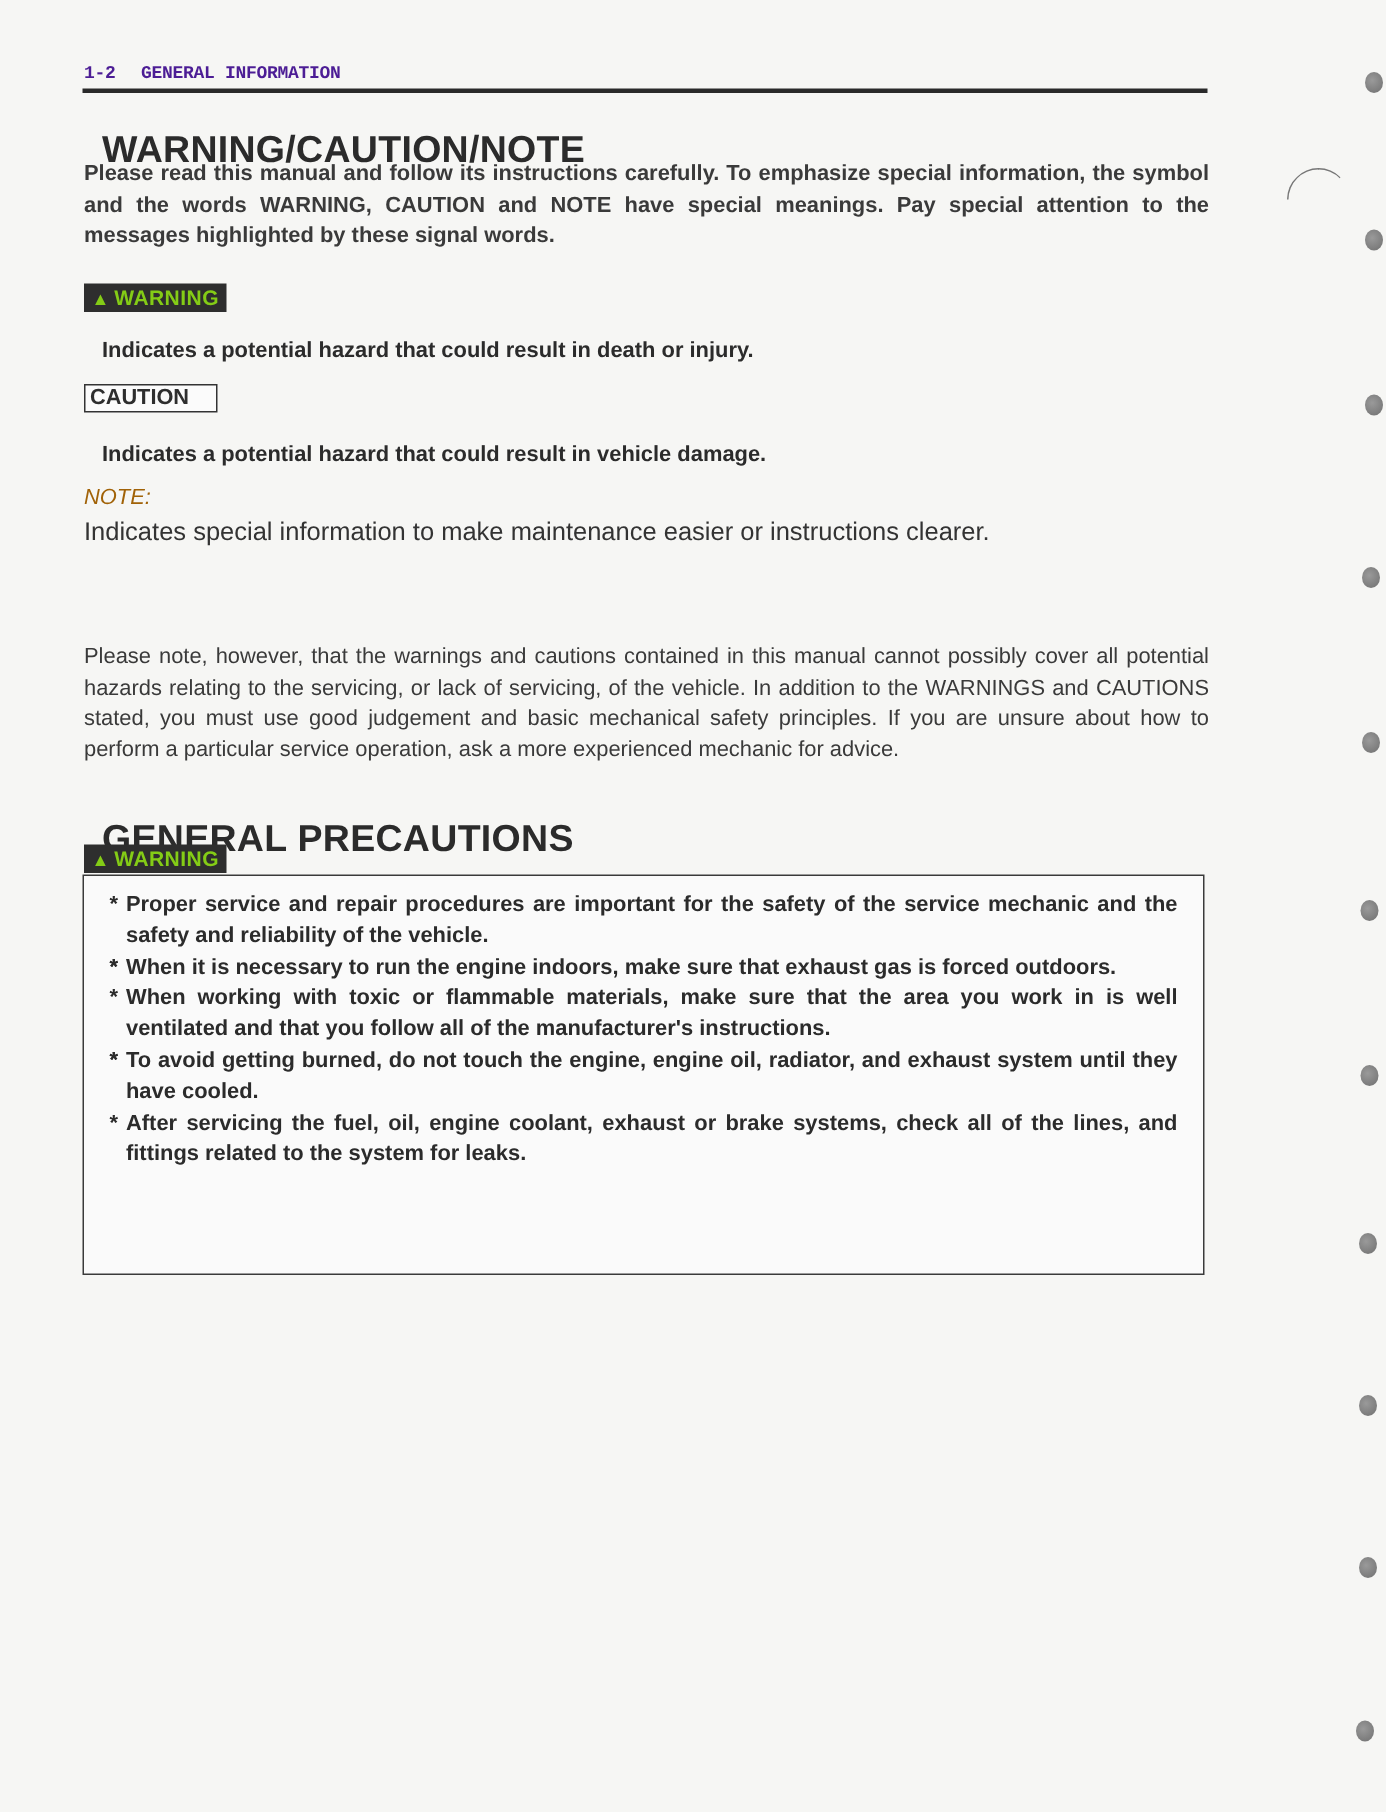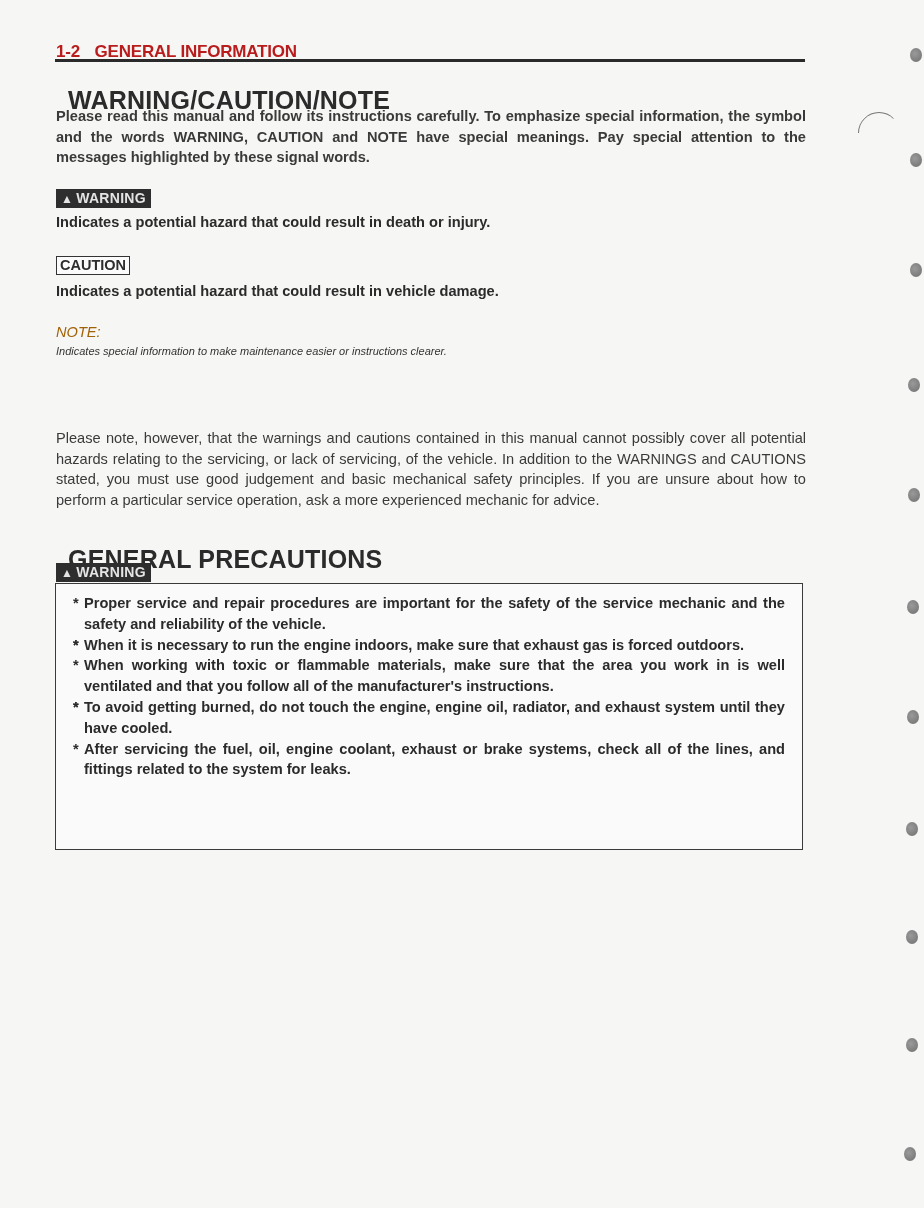--- a/index.html
+++ b/index.html
@@ -4,23 +4,23 @@
   <style>
     html, body { margin: 0; padding: 0; }
     body {
       width: 924px; height: 1208px; position: relative; overflow: hidden;
       background: #f6f6f4;
       font-family: "Liberation Sans", sans-serif;
       color: #2a2a2a;
     }
     .page-header {
       position: absolute; left: 56px; top: 42px; width: 748px;
-      font-family: Liberation Sans, sans-serif;
-      font-weight: bold; font-size: 17px; letter-spacing: -0.2px;
-      color: #b91c1c;
+      font-family: Liberation Mono, monospace;
+      font-weight: bold; font-size: 12px; letter-spacing: -0.2px;
+      color: #4c1d95;
     }
     .page-header .num { margin-right: 10px; }
     .header-rule {
       position: absolute; left: 55px; top: 59px; width: 750px; height: 3px;
       background: #2a2a2a;
     }
     h1.section-title {
       position: absolute; left: 56px; margin: 12px;
       font-size: 25px; font-weight: bold; color: #2b2b2b; letter-spacing: 0.2px;
     }
@@ -28,46 +28,46 @@
     .title2 { top: 533px; }
     .para {
       position: absolute; left: 56px; width: 750px; margin: 0;
       font-size: 14.6px; line-height: 20.5px; color: #3a3a3a;
       text-align: justify;
     }
     .intro { top: 106px; font-weight: bold; }
     .closing { top: 388px; margin-top: 40px; }
     .badge-warning {
       position: absolute; left: 56px;
-      background: #2e2e2e; color: #e5e5e5;
+      background: #2e2e2e; color: #84cc16;
       font-weight: bold; font-size: 14px; line-height: 16px;
       padding: 1px 5px 1px 5px; letter-spacing: 0.3px;
     }
     .badge-warning .tri { font-size: 12px; margin-right: 3px; }
     .bw1 { top: 189px; }
     .bw2 { top: 563px; }
     .badge-caution {
       position: absolute; left: 56px; top: 256px;
       border: 1.5px solid #333; background: #fbfbfb; color: #2e2e2e;
       font-weight: bold; font-size: 14.5px; line-height: 17px;
-      padding: 0 3px 0 3px;
+      padding: 0 18px 0 3px;
     }
     .def {
-      position: absolute; left: 56px; margin: 0;
+      position: absolute; left: 56px; margin: 12px;
       font-weight: bold; font-size: 14.6px; color: #2b2b2b;
     }
     .def-warning { top: 214px; }
     .def-caution { top: 283px; }
     .note-label {
       position: absolute; left: 56px; top: 324px;
       font-style: italic; font-size: 14.6px; color: #a16207;
     }
     .note-text {
       position: absolute; left: 56px; top: 345px;
-      font-style: italic; font-size: 11px; color: #333;
+      font-size: 17px; color: #333;
     }
     .warning-box {
       position: absolute; left: 55px; top: 583px; width: 746px; height: 265px;
       border: 1.5px solid #3a3a3a; background: #fafafa;
     }
     .warning-list {
       list-style: none; margin: 0; padding: 0;
       position: absolute; left: 17px; top: 9px; width: 712px;
     }
     .warning-list li {

